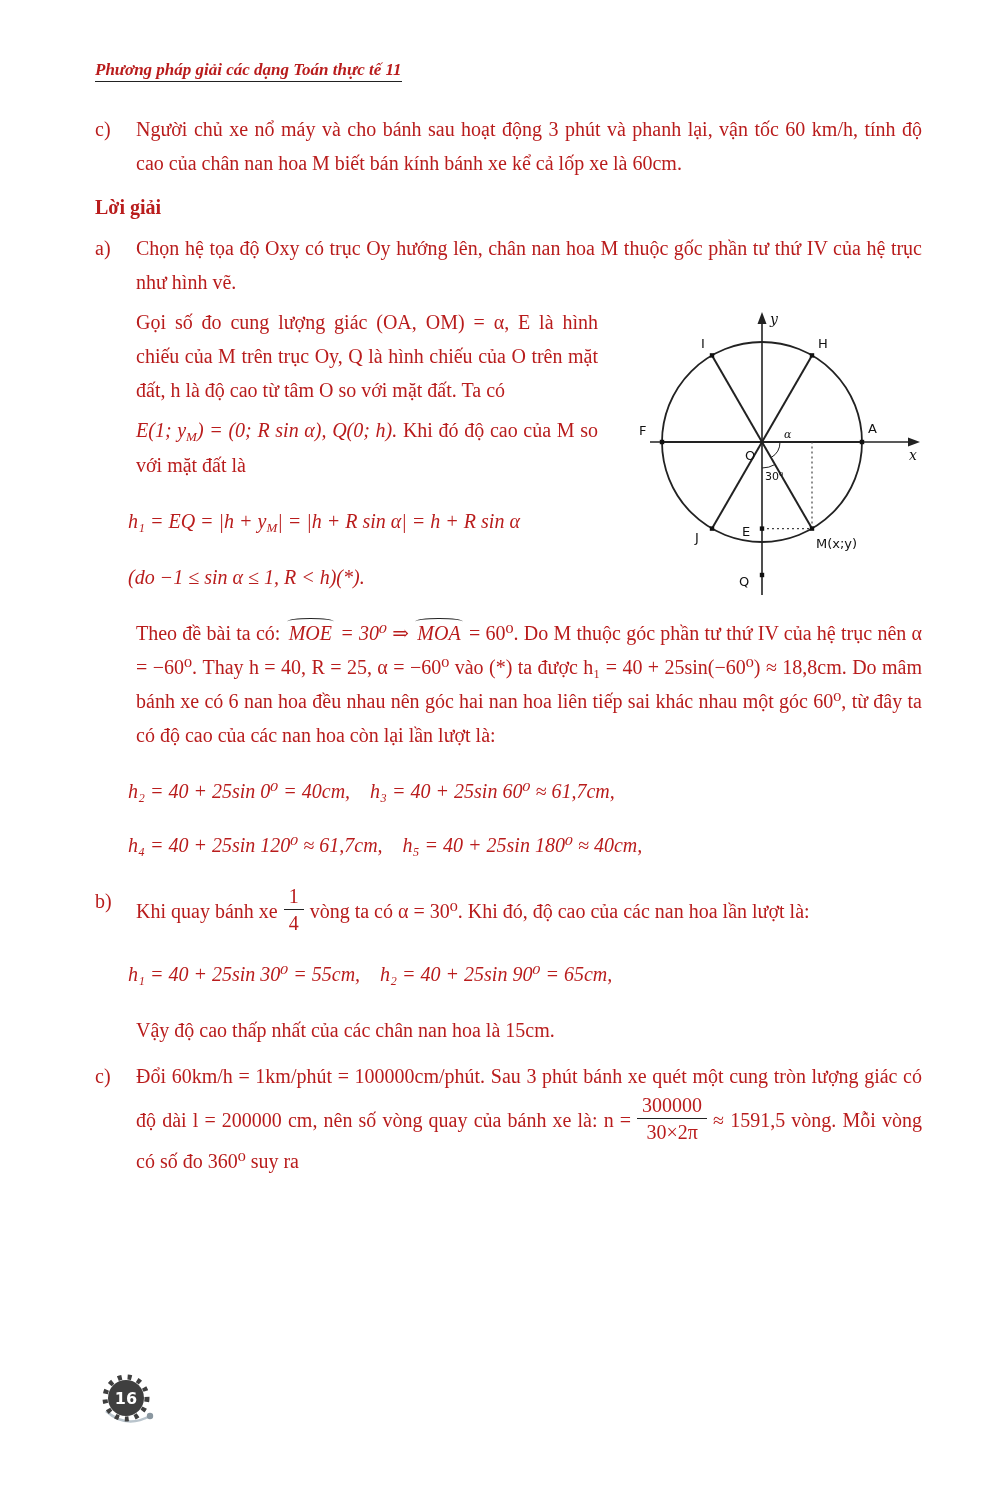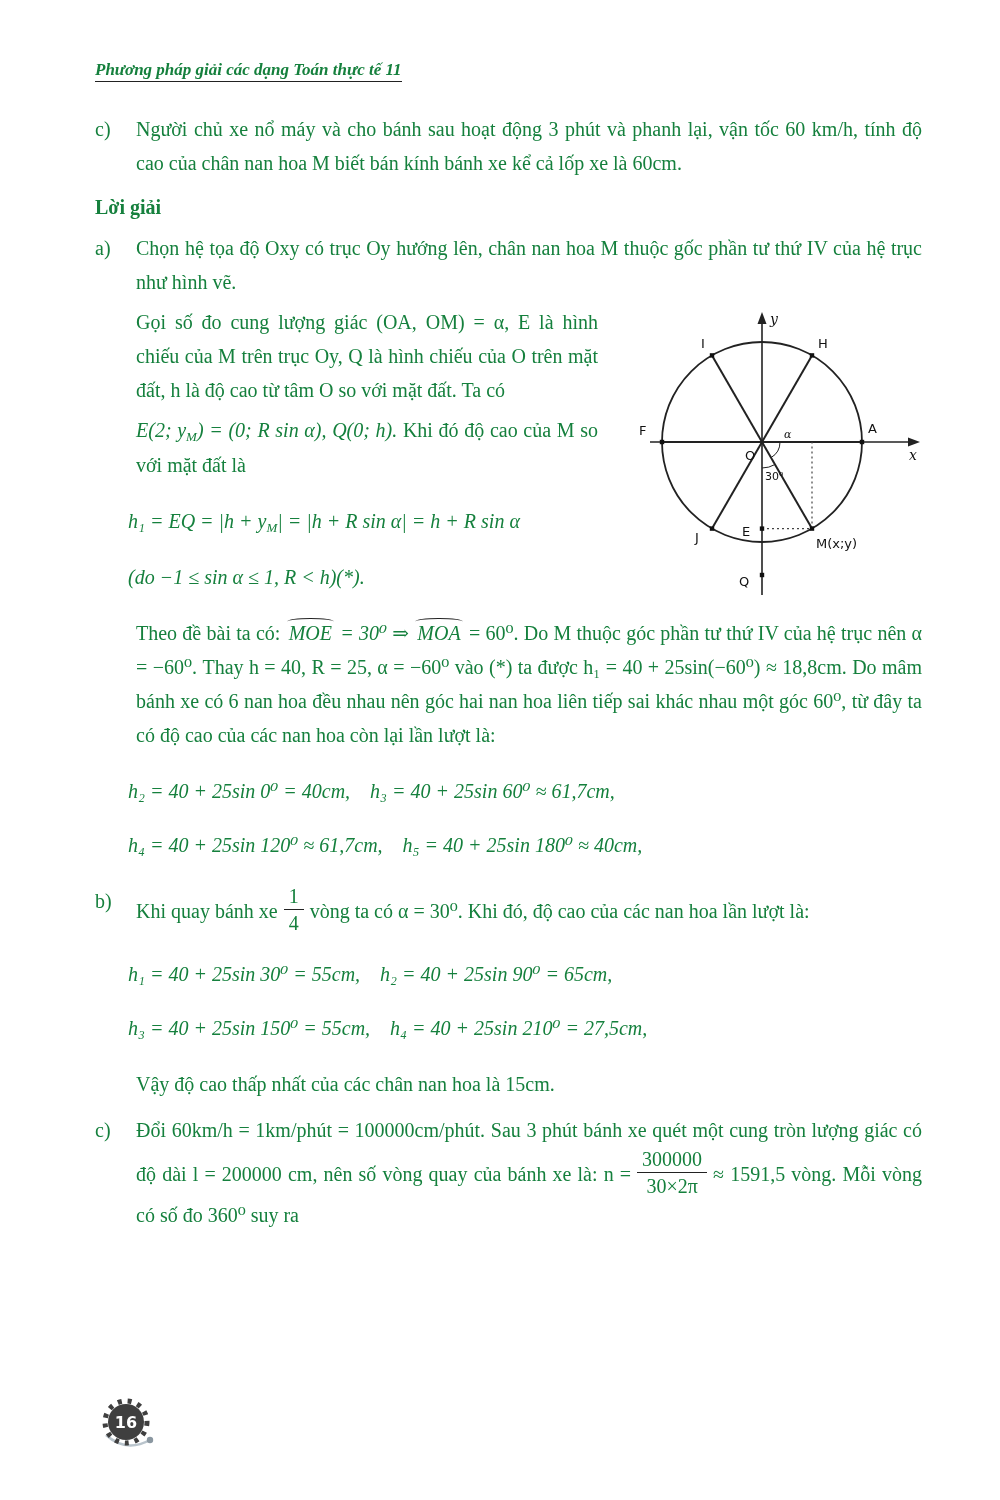--- a/index.html
+++ b/index.html
@@ -1,17 +1,17 @@
 <!DOCTYPE html>
 <html><head>
 <meta charset="utf-8">
 <style>
   html,body{margin:0;padding:0;background:#ffffff;}
   .page{position:relative;width:1000px;height:1500px;background:#fff;overflow:hidden;
-        font-family:"Liberation Serif","DejaVu Serif",serif;font-size:20px;color:#15803d;}
+        font-family:"Liberation Serif","DejaVu Serif",serif;font-size:20px;color:#b91c1c;}
   .running-header{padding:60px 0 0 95px;font-size:17px;font-style:italic;}
   .running-header-text{border-bottom:1.2px solid #222;padding-bottom:2px;font-weight:600;}
   .content{padding:20px 78px 0 95px;}
   .para{margin:0 0 6px 8px;text-align:justify;line-height:1.7;}
   .item{position:relative;padding-left:33px;margin:12px 0 4px 0;}
   .item-label{position:absolute;left:0;top:0;line-height:1.7;}
   .solution-heading{font-weight:bold;font-size:20px;margin:16px 0 12px 0;}
   .figure{float:right;width:310px;height:300px;margin:2px 0 8px 14px;}
   .formula{margin:24px 0;line-height:1.5;white-space:pre-wrap;}
   .fm{font-style:italic;}
@@ -19,21 +19,21 @@
   .hat{position:relative;font-style:italic;margin:0 2px;padding:0 1px;}
   .hat::before{content:"";position:absolute;left:-1px;right:-1px;top:-4px;height:6px;
                border-top:1.6px solid #222;border-radius:50% 50% 0 0;}
   .clear{clear:both;}
   .frac{display:inline-block;vertical-align:-0.62em;text-align:center;line-height:1.2;margin:0 6px;}
   .frac .top{display:block;border-bottom:1.5px solid #222;padding:0 5px 1px 5px;}
   .frac .bot{display:block;padding-top:1px;}
   .fig-label{font-family:"DejaVu Sans","Liberation Sans",sans-serif;font-size:13px;fill:#111;}
   .fig-label.it{font-style:italic;font-family:"DejaVu Serif",serif;font-size:14px;}
   .fig-label.small{font-size:11px;}
-  .page-badge{position:absolute;left:98px;bottom:36px;}
+  .page-badge{position:absolute;left:98px;bottom:60px;}
 </style>
 </head>
 <body>
 
 <div class="page">
 
   <div class="running-header">
     <span class="running-header-text">Phương pháp giải các dạng Toán thực tế 11</span>
   </div>
 
@@ -98,39 +98,38 @@
             <text class="fig-label" x="130" y="229">E</text>
             <text class="fig-label" x="204" y="241" font-size="12">M(x;y)</text>
             <text class="fig-label" x="127" y="279">Q</text>
             <text class="fig-label it small" x="172" y="131">α</text>
             <text class="fig-label small" x="153" y="173">30⁰</text>
           </svg>
         </div>
 
         <p class="para">Gọi số đo cung lượng giác (OA, OM) = α, E là hình chiếu của M trên trục Oy, Q là hình chiếu của O trên mặt đất, h là độ cao từ tâm O so với mặt đất. Ta có</p>
 
-        <p class="para"><span class="fm">E(2; y</span><span class="msub">M</span><span class="fm">) = (0; R sin α), Q(0; h).</span> <span>Khi đó độ cao của M so với mặt đất là</span></p>
+        <p class="para"><span class="fm">E(1; y</span><span class="msub">M</span><span class="fm">) = (0; R sin α), Q(0; h).</span> <span>Khi đó độ cao của M so với mặt đất là</span></p>
 
         <p class="formula"><span class="fm">h₁ = EQ = |h + y</span><span class="msub">M</span><span class="fm">| = |h + R sin α| = h + R sin α</span></p>
 
         <p class="formula"><span class="fm">(do −1 ≤ sin α ≤ 1, R &lt; h)(*).</span></p>
 
         <p class="para clear"><span>Theo đề bài ta có: </span><span class="hat">MOE</span><span class="fm"> = 30⁰ ⇒ </span><span class="hat">MOA</span><span> = 60⁰. Do M thuộc góc phần tư thứ IV của hệ trục nên α = −60⁰. Thay h = 40, R = 25, α = −60⁰ vào (*) ta được h₁ = 40 + 25sin(−60⁰) ≈ 18,8cm. Do mâm bánh xe có 6 nan hoa đều nhau nên góc hai nan hoa liên tiếp sai khác nhau một góc 60⁰, từ đây ta có độ cao của các nan hoa còn lại lần lượt là:</span></p>
 
         <p class="formula"><span class="fm">h₂ = 40 + 25sin 0⁰ = 40cm,    h₃ = 40 + 25sin 60⁰ ≈ 61,7cm,</span></p>
         <p class="formula"><span class="fm">h₄ = 40 + 25sin 120⁰ ≈ 61,7cm,    h₅ = 40 + 25sin 180⁰ ≈ 40cm,</span></p>
       </div>
     </div>
 
     <div class="item">
       <span class="item-label">b)</span>
       <div class="item-body">
         <p class="para"><span>Khi quay bánh xe</span><span class="frac"><span class="top">1</span><span class="bot">4</span></span><span>vòng ta có α = 30⁰. Khi đó, độ cao của các nan hoa lần lượt là:</span></p>
         <p class="formula"><span class="fm">h₁ = 40 + 25sin 30⁰ = 55cm,    h₂ = 40 + 25sin 90⁰ = 65cm,</span></p>
-        <p class="formula"><span class="fm">h₃ = 40 + 25sin 150⁰ = 55cm,    h₄ = 40 + 25sin 210⁰ = 27,5cm,</span></p>
         <p class="para">Vậy độ cao thấp nhất của các chân nan hoa là 15cm.</p>
       </div>
     </div>
 
     <div class="item">
       <span class="item-label">c)</span>
       <div class="item-body">
         <p class="para"><span>Đổi 60km/h = 1km/phút = 100000cm/phút. Sau 3 phút bánh xe quét một cung tròn lượng giác có độ dài l = 200000 cm, nên số vòng quay của bánh xe là: n =</span><span class="frac"><span class="top">300000</span><span class="bot">30×2π</span></span><span>≈ 1591,5 vòng. Mỗi vòng có số đo 360⁰ suy ra</span></p>
       </div>
     </div>

